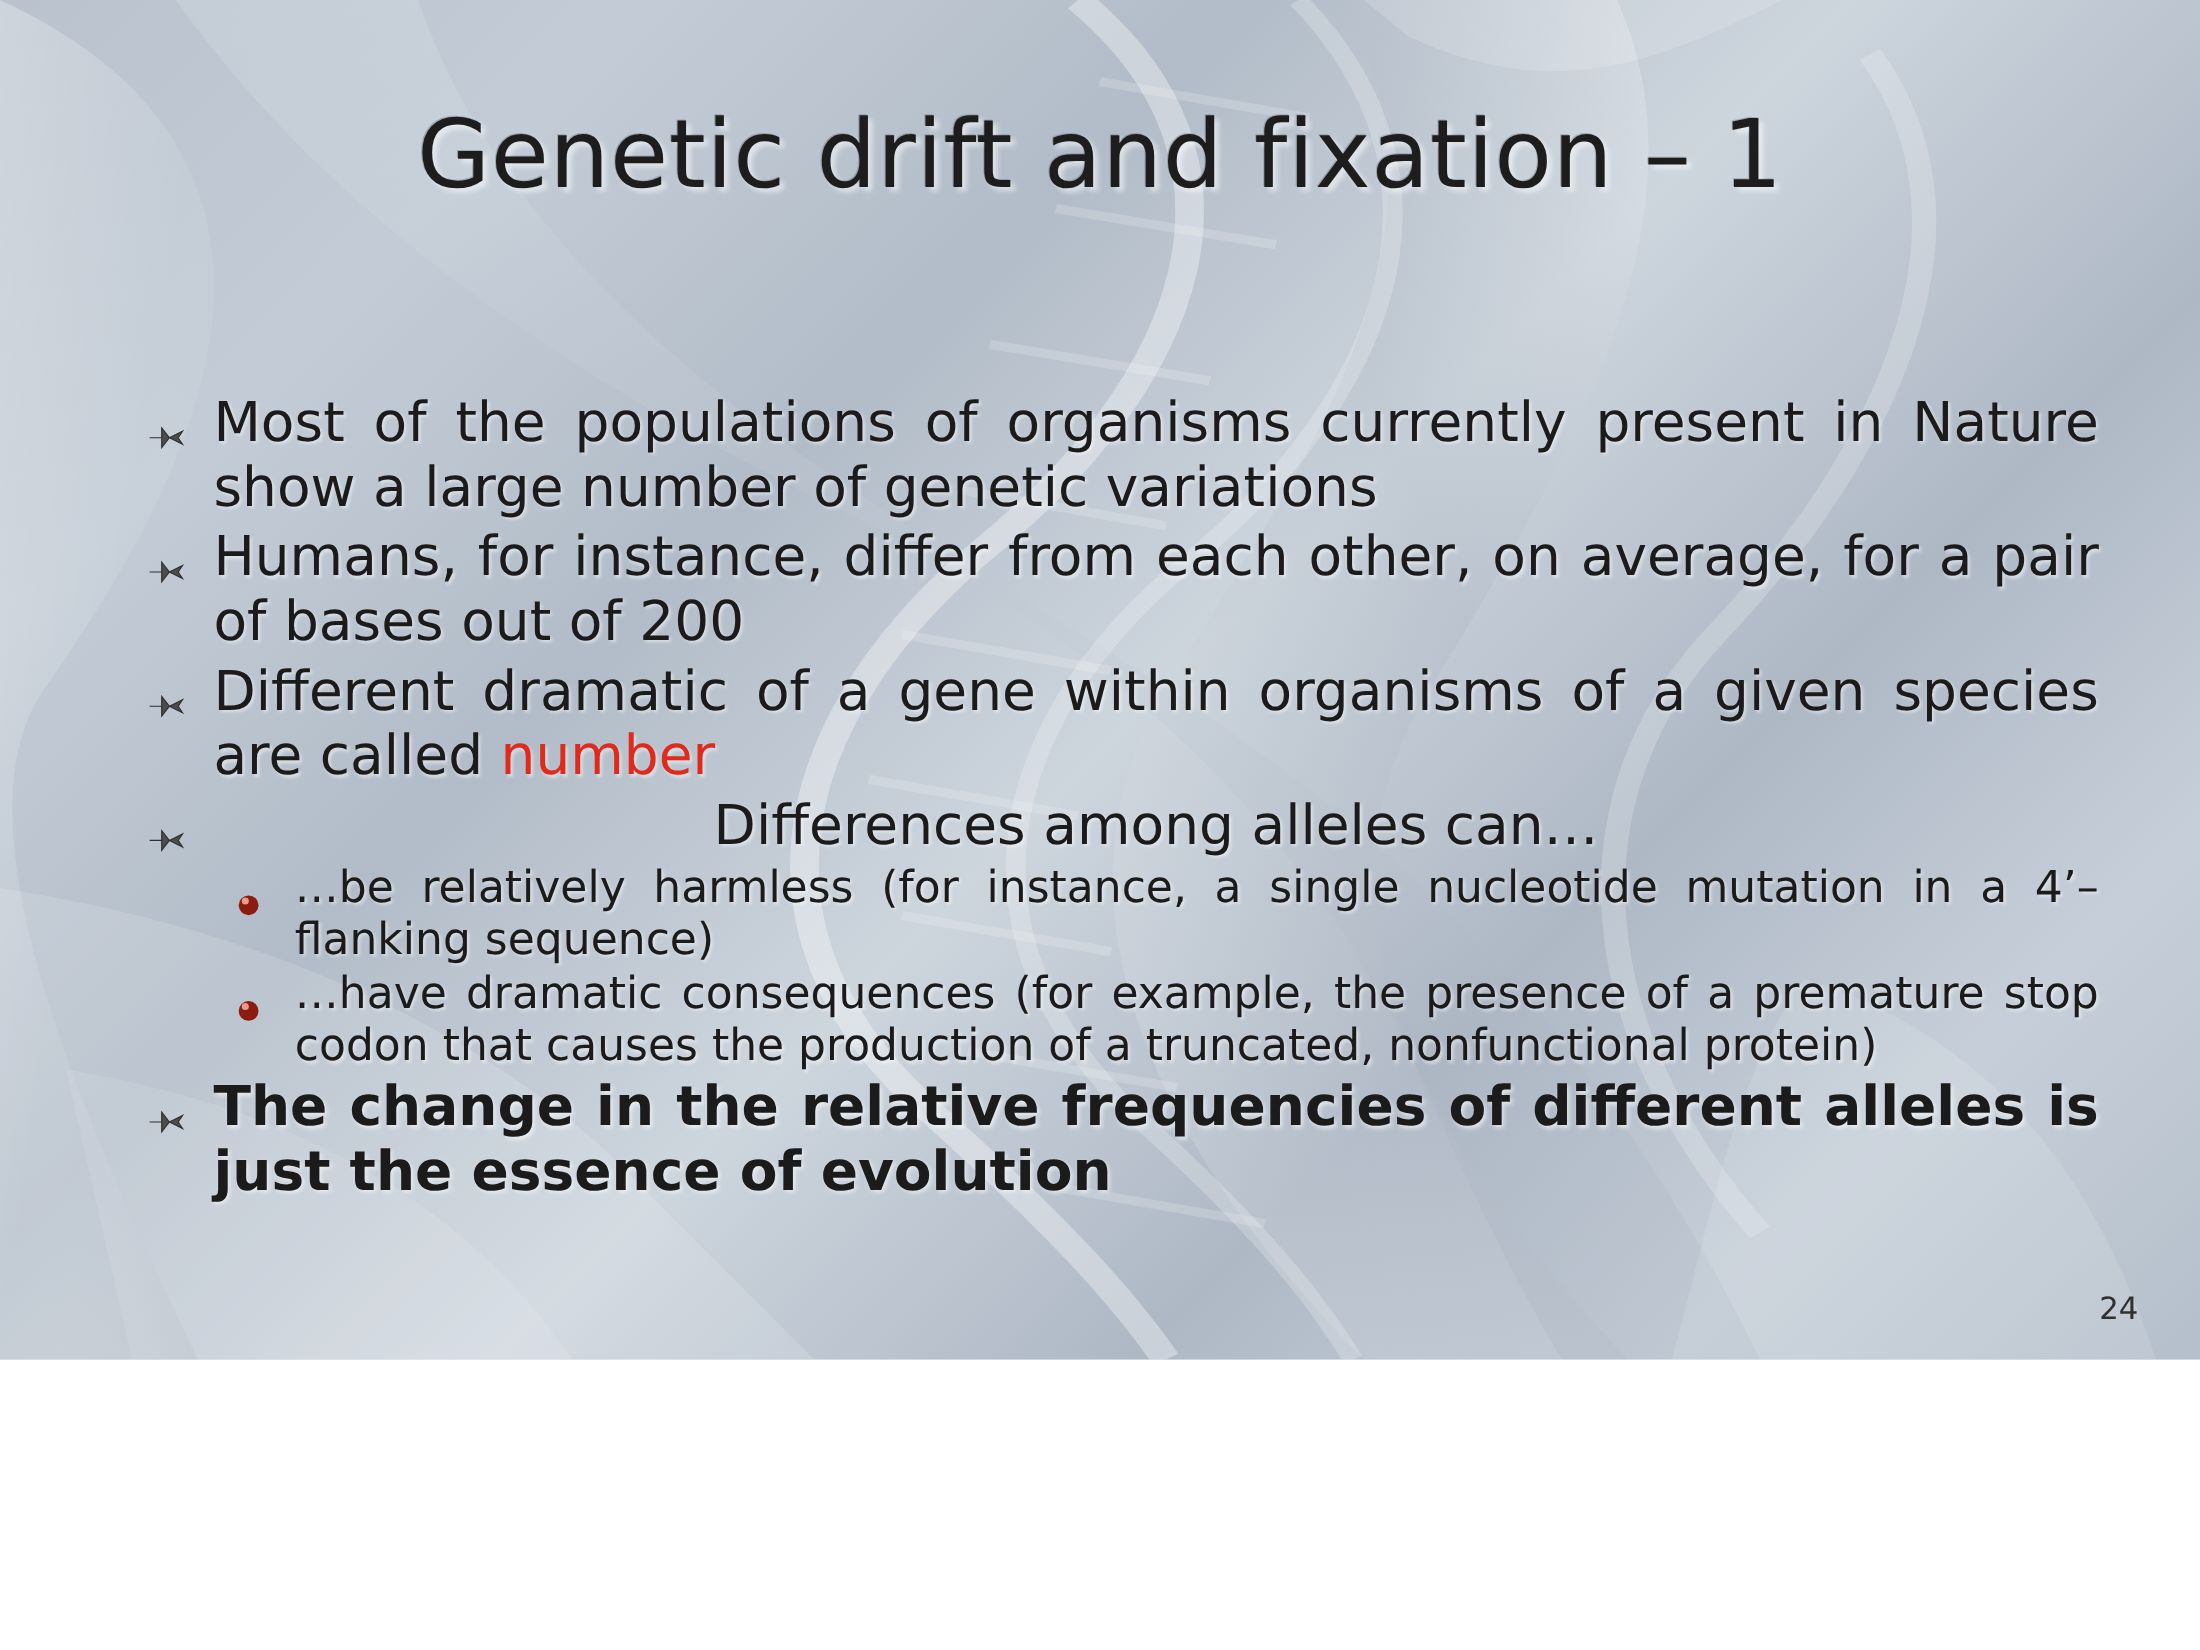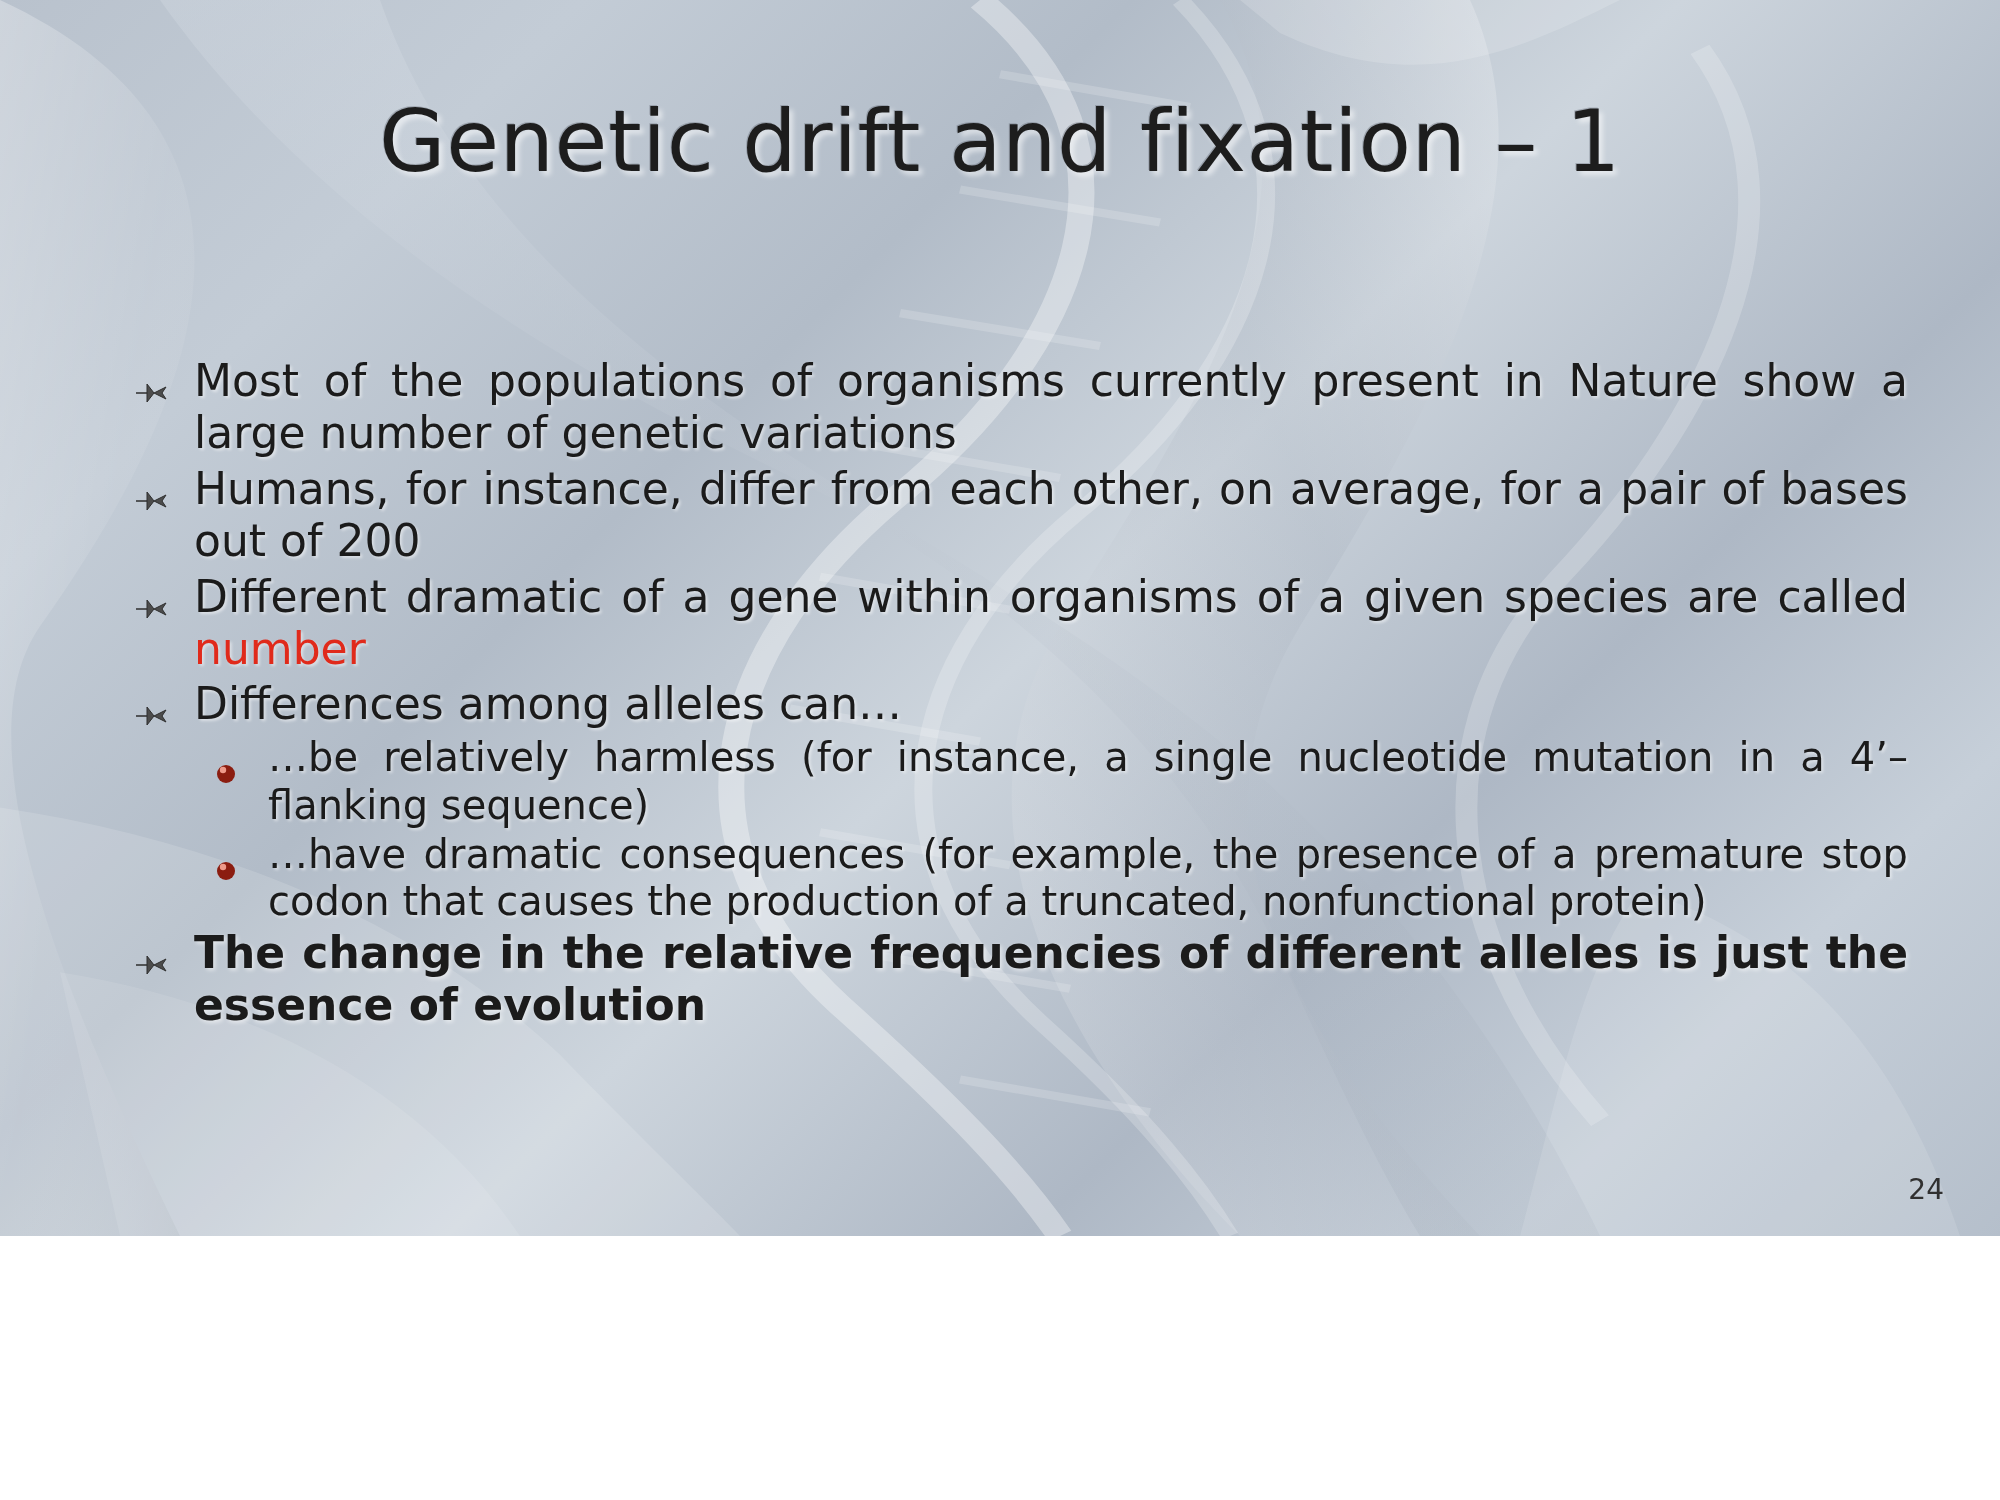--- a/index.html
+++ b/index.html
@@ -45,21 +45,21 @@
     position: absolute;
     top: 355px;
     left: 118px;
     width: 1790px;
   }
 
   .l1 {
     position: relative;
     padding-left: 76px;
     margin-bottom: 4px;
-    font-size: 44px;
+    font-size: 50px;
     line-height: 1.18;
     color: #1b1b1b;
     text-align: justify;
     text-justify: inter-word;
     text-shadow: 2px 2px 3px rgba(255,255,255,0.5);
   }
   .l1.bold {
     font-weight: 600;
     text-shadow: 2px 2px 4px rgba(255,255,255,0.6);
   }
@@ -81,21 +81,21 @@
     text-justify: inter-word;
     text-shadow: 2px 2px 3px rgba(255,255,255,0.5);
   }
   .l2 > .bullet-icon {
     position: absolute;
     left: 96px;
     top: 14px;
     width: 24px;
     height: 24px;
   }
-  .nojust { text-align: left; }
+  .nojust { text-align: center; }
 
   .highlight { color: #e02a1b; }
 
   .page-number {
     position: absolute;
     right: 56px;
     bottom: 30px;
     font-size: 28px;
     color: #303030;
   }

